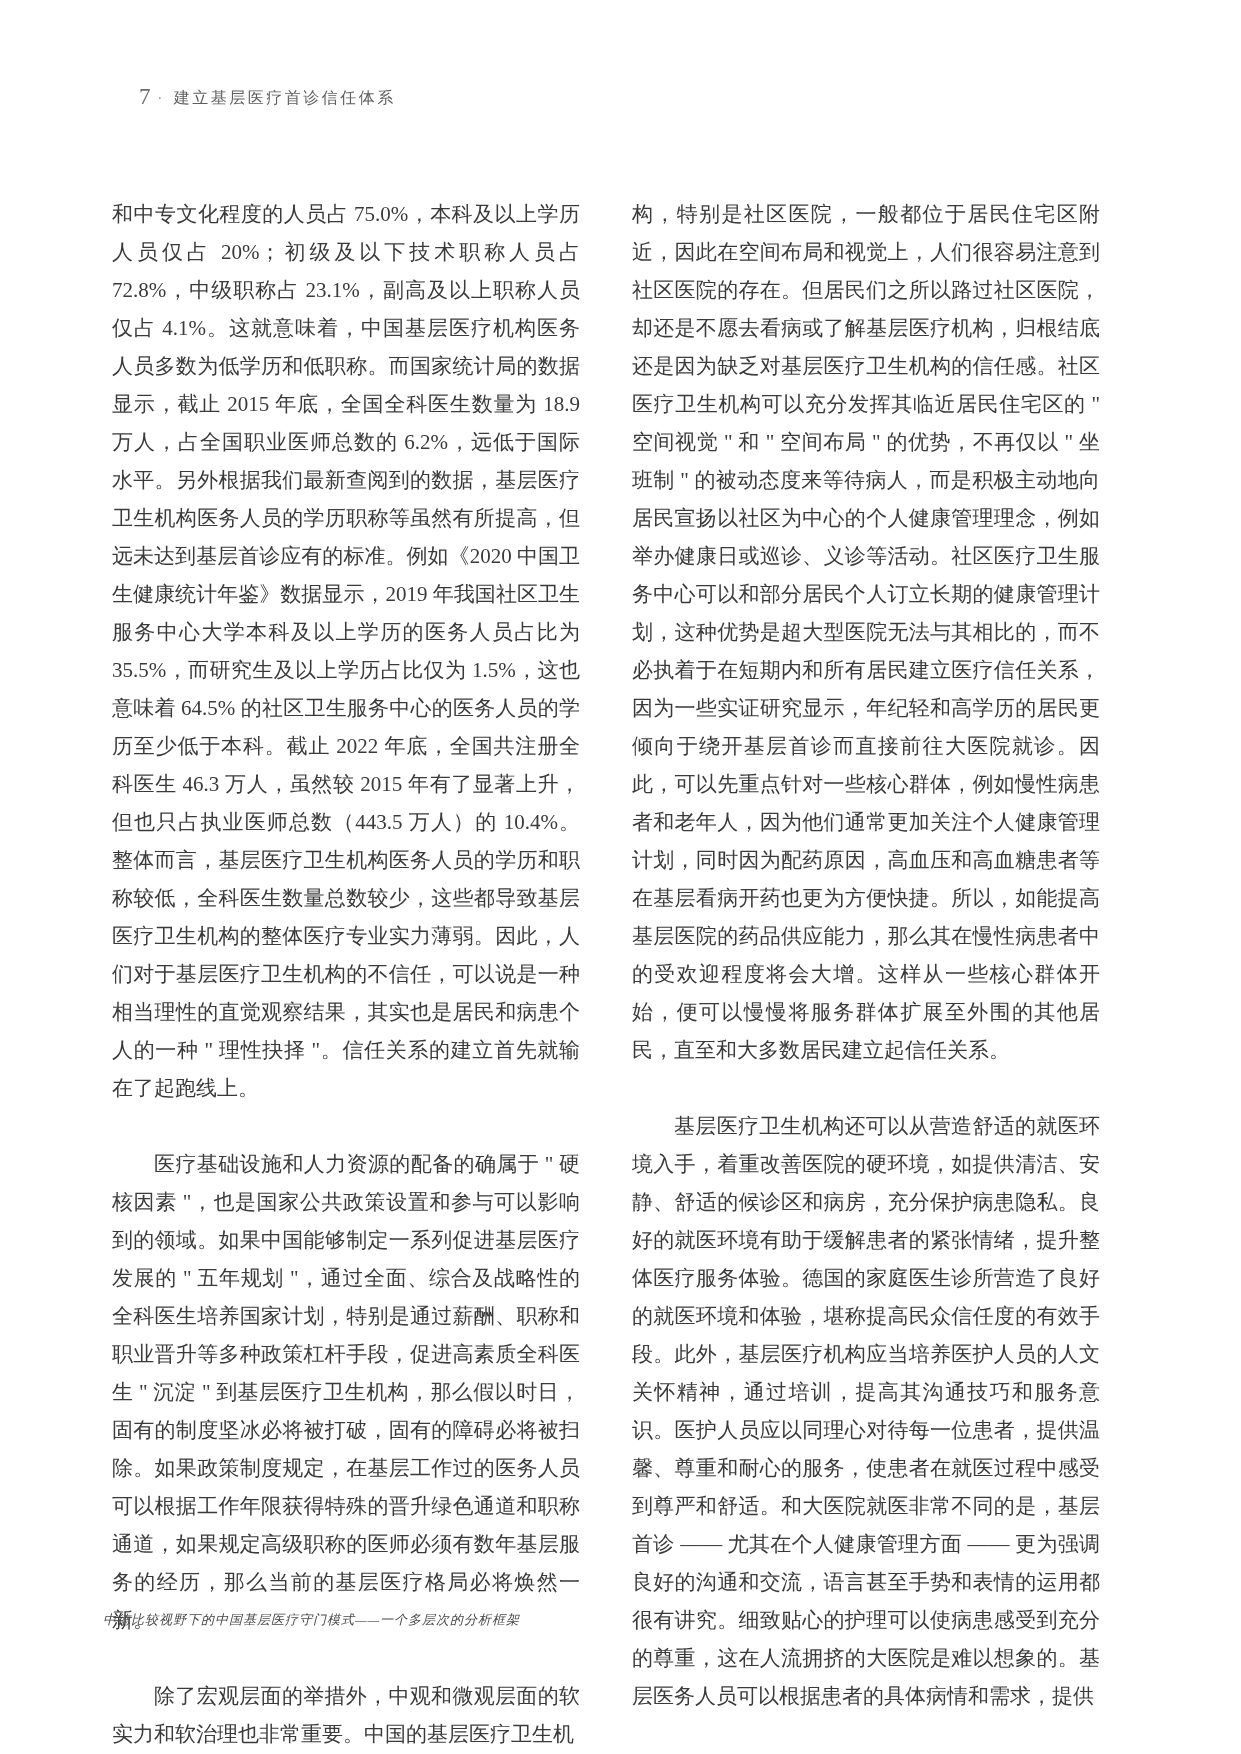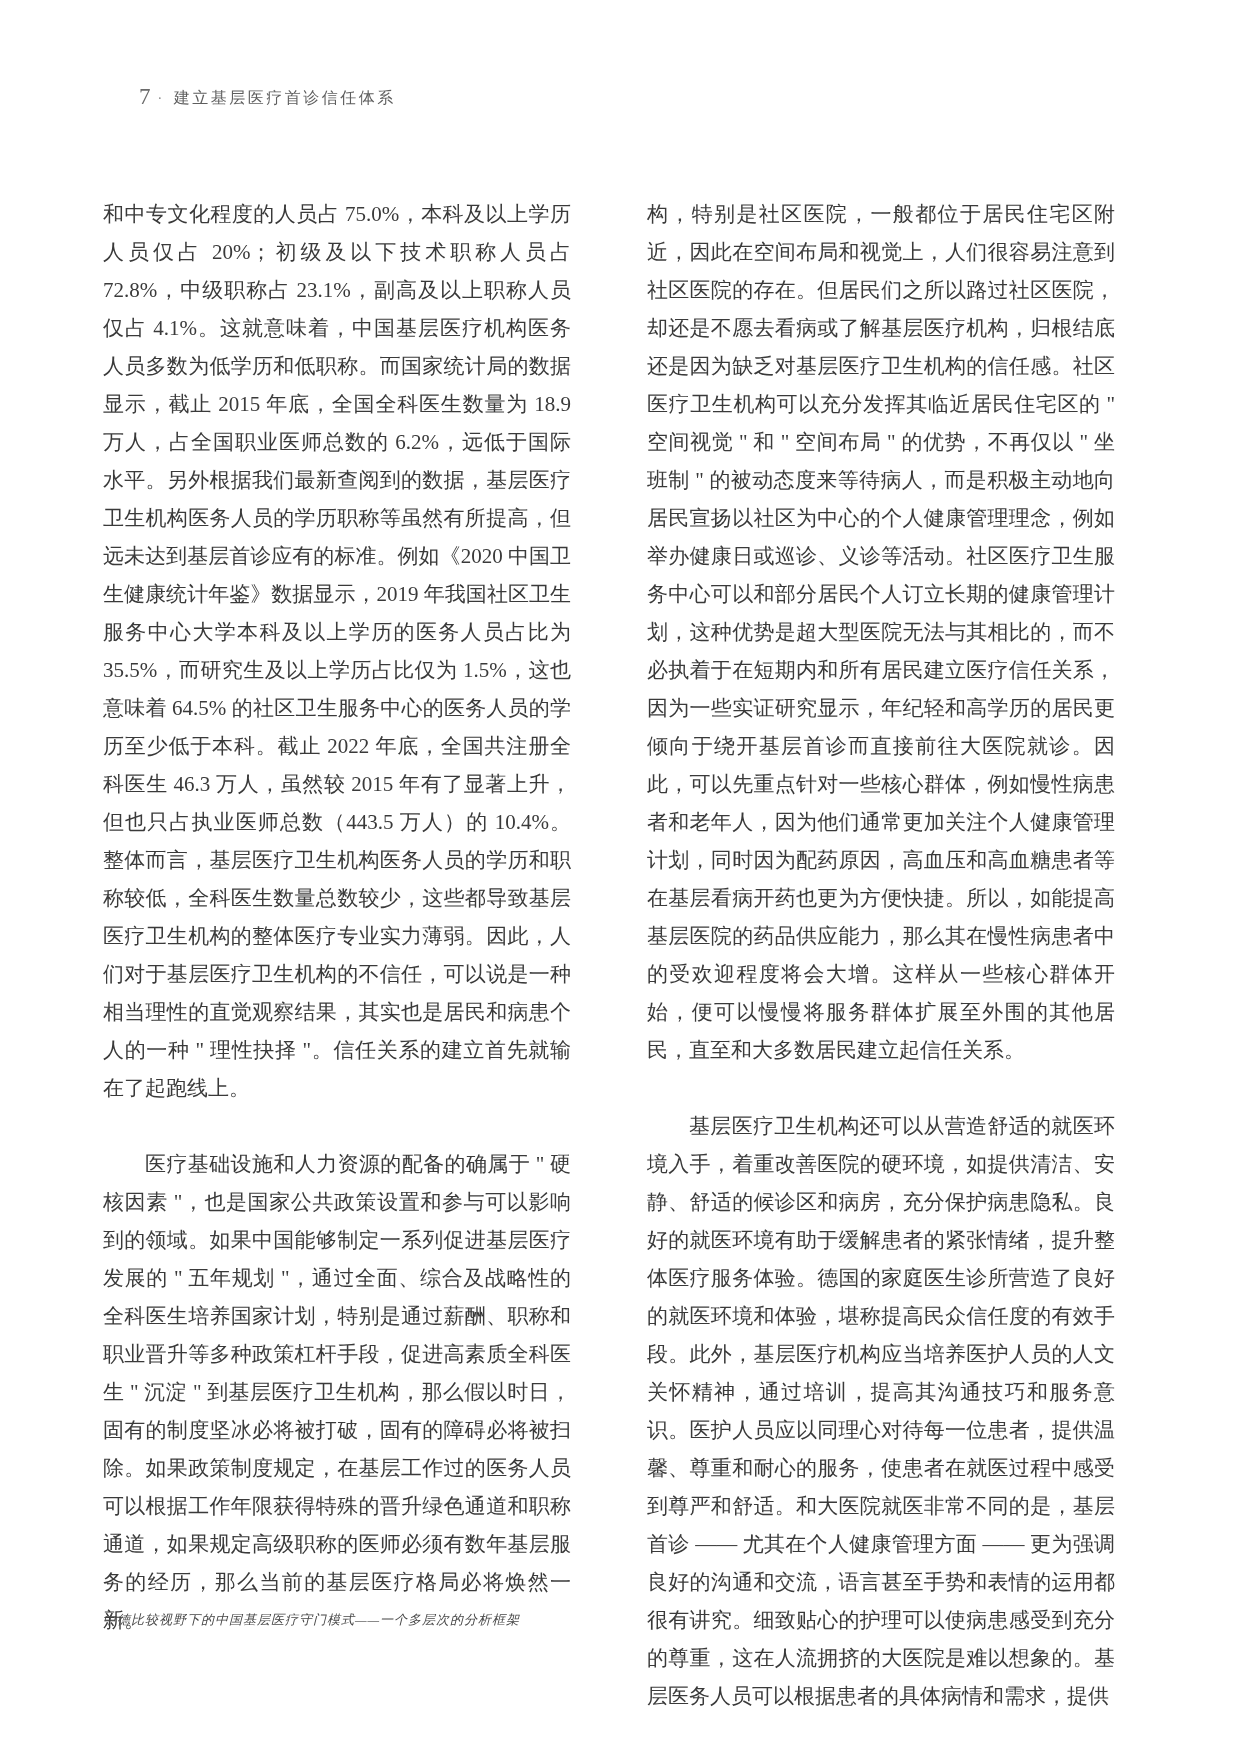--- a/index.html
+++ b/index.html
@@ -33,25 +33,25 @@
     margin-right: 7px;
     vertical-align: -1px;
   }
   .header-sep {
     font-size: 14px;
     color: #8a8a8a;
     margin-right: 9px;
   }
   .columns {
     position: absolute;
-    left: 103px;
+    left: 112px;
     top: 195px;
     width: 1012px;
     display: flex;
-    gap: 76px;
+    gap: 52px;
     align-items: flex-start;
   }
   .column {
     width: 468px;
     font-size: 21px;
     line-height: 38px;
     text-align: justify;
     color: #3a3a3a;
   }
   .para {
@@ -81,20 +81,21 @@
 
   <header class="page-header">
     <span class="page-number">7</span><span class="header-sep">·</span><span class="chapter-title">建立基层医疗首诊信任体系</span>
   </header>
 
   <main class="columns">
 
     <section class="column">
       <p class="para">和中专文化程度的人员占 75.0%，本科及以上学历人员仅占 20%；初级及以下技术职称人员占 72.8%，中级职称占 23.1%，副高及以上职称人员仅占 4.1%。这就意味着，中国基层医疗机构医务人员多数为低学历和低职称。而国家统计局的数据显示，截止 2015 年底，全国全科医生数量为 18.9 万人，占全国职业医师总数的 6.2%，远低于国际水平。另外根据我们最新查阅到的数据，基层医疗卫生机构医务人员的学历职称等虽然有所提高，但远未达到基层首诊应有的标准。例如《2020 中国卫生健康统计年鉴》数据显示，2019 年我国社区卫生服务中心大学本科及以上学历的医务人员占比为 35.5%，而研究生及以上学历占比仅为 1.5%，这也意味着 64.5% 的社区卫生服务中心的医务人员的学历至少低于本科。截止 2022 年底，全国共注册全科医生 46.3 万人，虽然较 2015 年有了显著上升，但也只占执业医师总数（443.5 万人）的 10.4%。整体而言，基层医疗卫生机构医务人员的学历和职称较低，全科医生数量总数较少，这些都导致基层医疗卫生机构的整体医疗专业实力薄弱。因此，人们对于基层医疗卫生机构的不信任，可以说是一种相当理性的直觉观察结果，其实也是居民和病患个人的一种 " 理性抉择 "。信任关系的建立首先就输在了起跑线上。</p>
       <p class="para indent">医疗基础设施和人力资源的配备的确属于 " 硬核因素 "，也是国家公共政策设置和参与可以影响到的领域。如果中国能够制定一系列促进基层医疗发展的 " 五年规划 "，通过全面、综合及战略性的全科医生培养国家计划，特别是通过薪酬、职称和职业晋升等多种政策杠杆手段，促进高素质全科医生 " 沉淀 " 到基层医疗卫生机构，那么假以时日，固有的制度坚冰必将被打破，固有的障碍必将被扫除。如果政策制度规定，在基层工作过的医务人员可以根据工作年限获得特殊的晋升绿色通道和职称通道，如果规定高级职称的医师必须有数年基层服务的经历，那么当前的基层医疗格局必将焕然一新。</p>
+      <p class="para indent">除了宏观层面的举措外，中观和微观层面的软实力和软治理也非常重要。中国的基层医疗卫生机</p>
     </section>
 
     <section class="column">
       <p class="para">构，特别是社区医院，一般都位于居民住宅区附近，因此在空间布局和视觉上，人们很容易注意到社区医院的存在。但居民们之所以路过社区医院，却还是不愿去看病或了解基层医疗机构，归根结底还是因为缺乏对基层医疗卫生机构的信任感。社区医疗卫生机构可以充分发挥其临近居民住宅区的 " 空间视觉 " 和 " 空间布局 " 的优势，不再仅以 " 坐班制 " 的被动态度来等待病人，而是积极主动地向居民宣扬以社区为中心的个人健康管理理念，例如举办健康日或巡诊、义诊等活动。社区医疗卫生服务中心可以和部分居民个人订立长期的健康管理计划，这种优势是超大型医院无法与其相比的，而不必执着于在短期内和所有居民建立医疗信任关系，因为一些实证研究显示，年纪轻和高学历的居民更倾向于绕开基层首诊而直接前往大医院就诊。因此，可以先重点针对一些核心群体，例如慢性病患者和老年人，因为他们通常更加关注个人健康管理计划，同时因为配药原因，高血压和高血糖患者等在基层看病开药也更为方便快捷。所以，如能提高基层医院的药品供应能力，那么其在慢性病患者中的受欢迎程度将会大增。这样从一些核心群体开始，便可以慢慢将服务群体扩展至外围的其他居民，直至和大多数居民建立起信任关系。</p>
       <p class="para indent">基层医疗卫生机构还可以从营造舒适的就医环境入手，着重改善医院的硬环境，如提供清洁、安静、舒适的候诊区和病房，充分保护病患隐私。良好的就医环境有助于缓解患者的紧张情绪，提升整体医疗服务体验。德国的家庭医生诊所营造了良好的就医环境和体验，堪称提高民众信任度的有效手段。此外，基层医疗机构应当培养医护人员的人文关怀精神，通过培训，提高其沟通技巧和服务意识。医护人员应以同理心对待每一位患者，提供温馨、尊重和耐心的服务，使患者在就医过程中感受到尊严和舒适。和大医院就医非常不同的是，基层首诊 —— 尤其在个人健康管理方面 —— 更为强调良好的沟通和交流，语言甚至手势和表情的运用都很有讲究。细致贴心的护理可以使病患感受到充分的尊重，这在人流拥挤的大医院是难以想象的。基层医务人员可以根据患者的具体病情和需求，提供</p>
     </section>
 
   </main>
 
   <footer class="page-footer">

